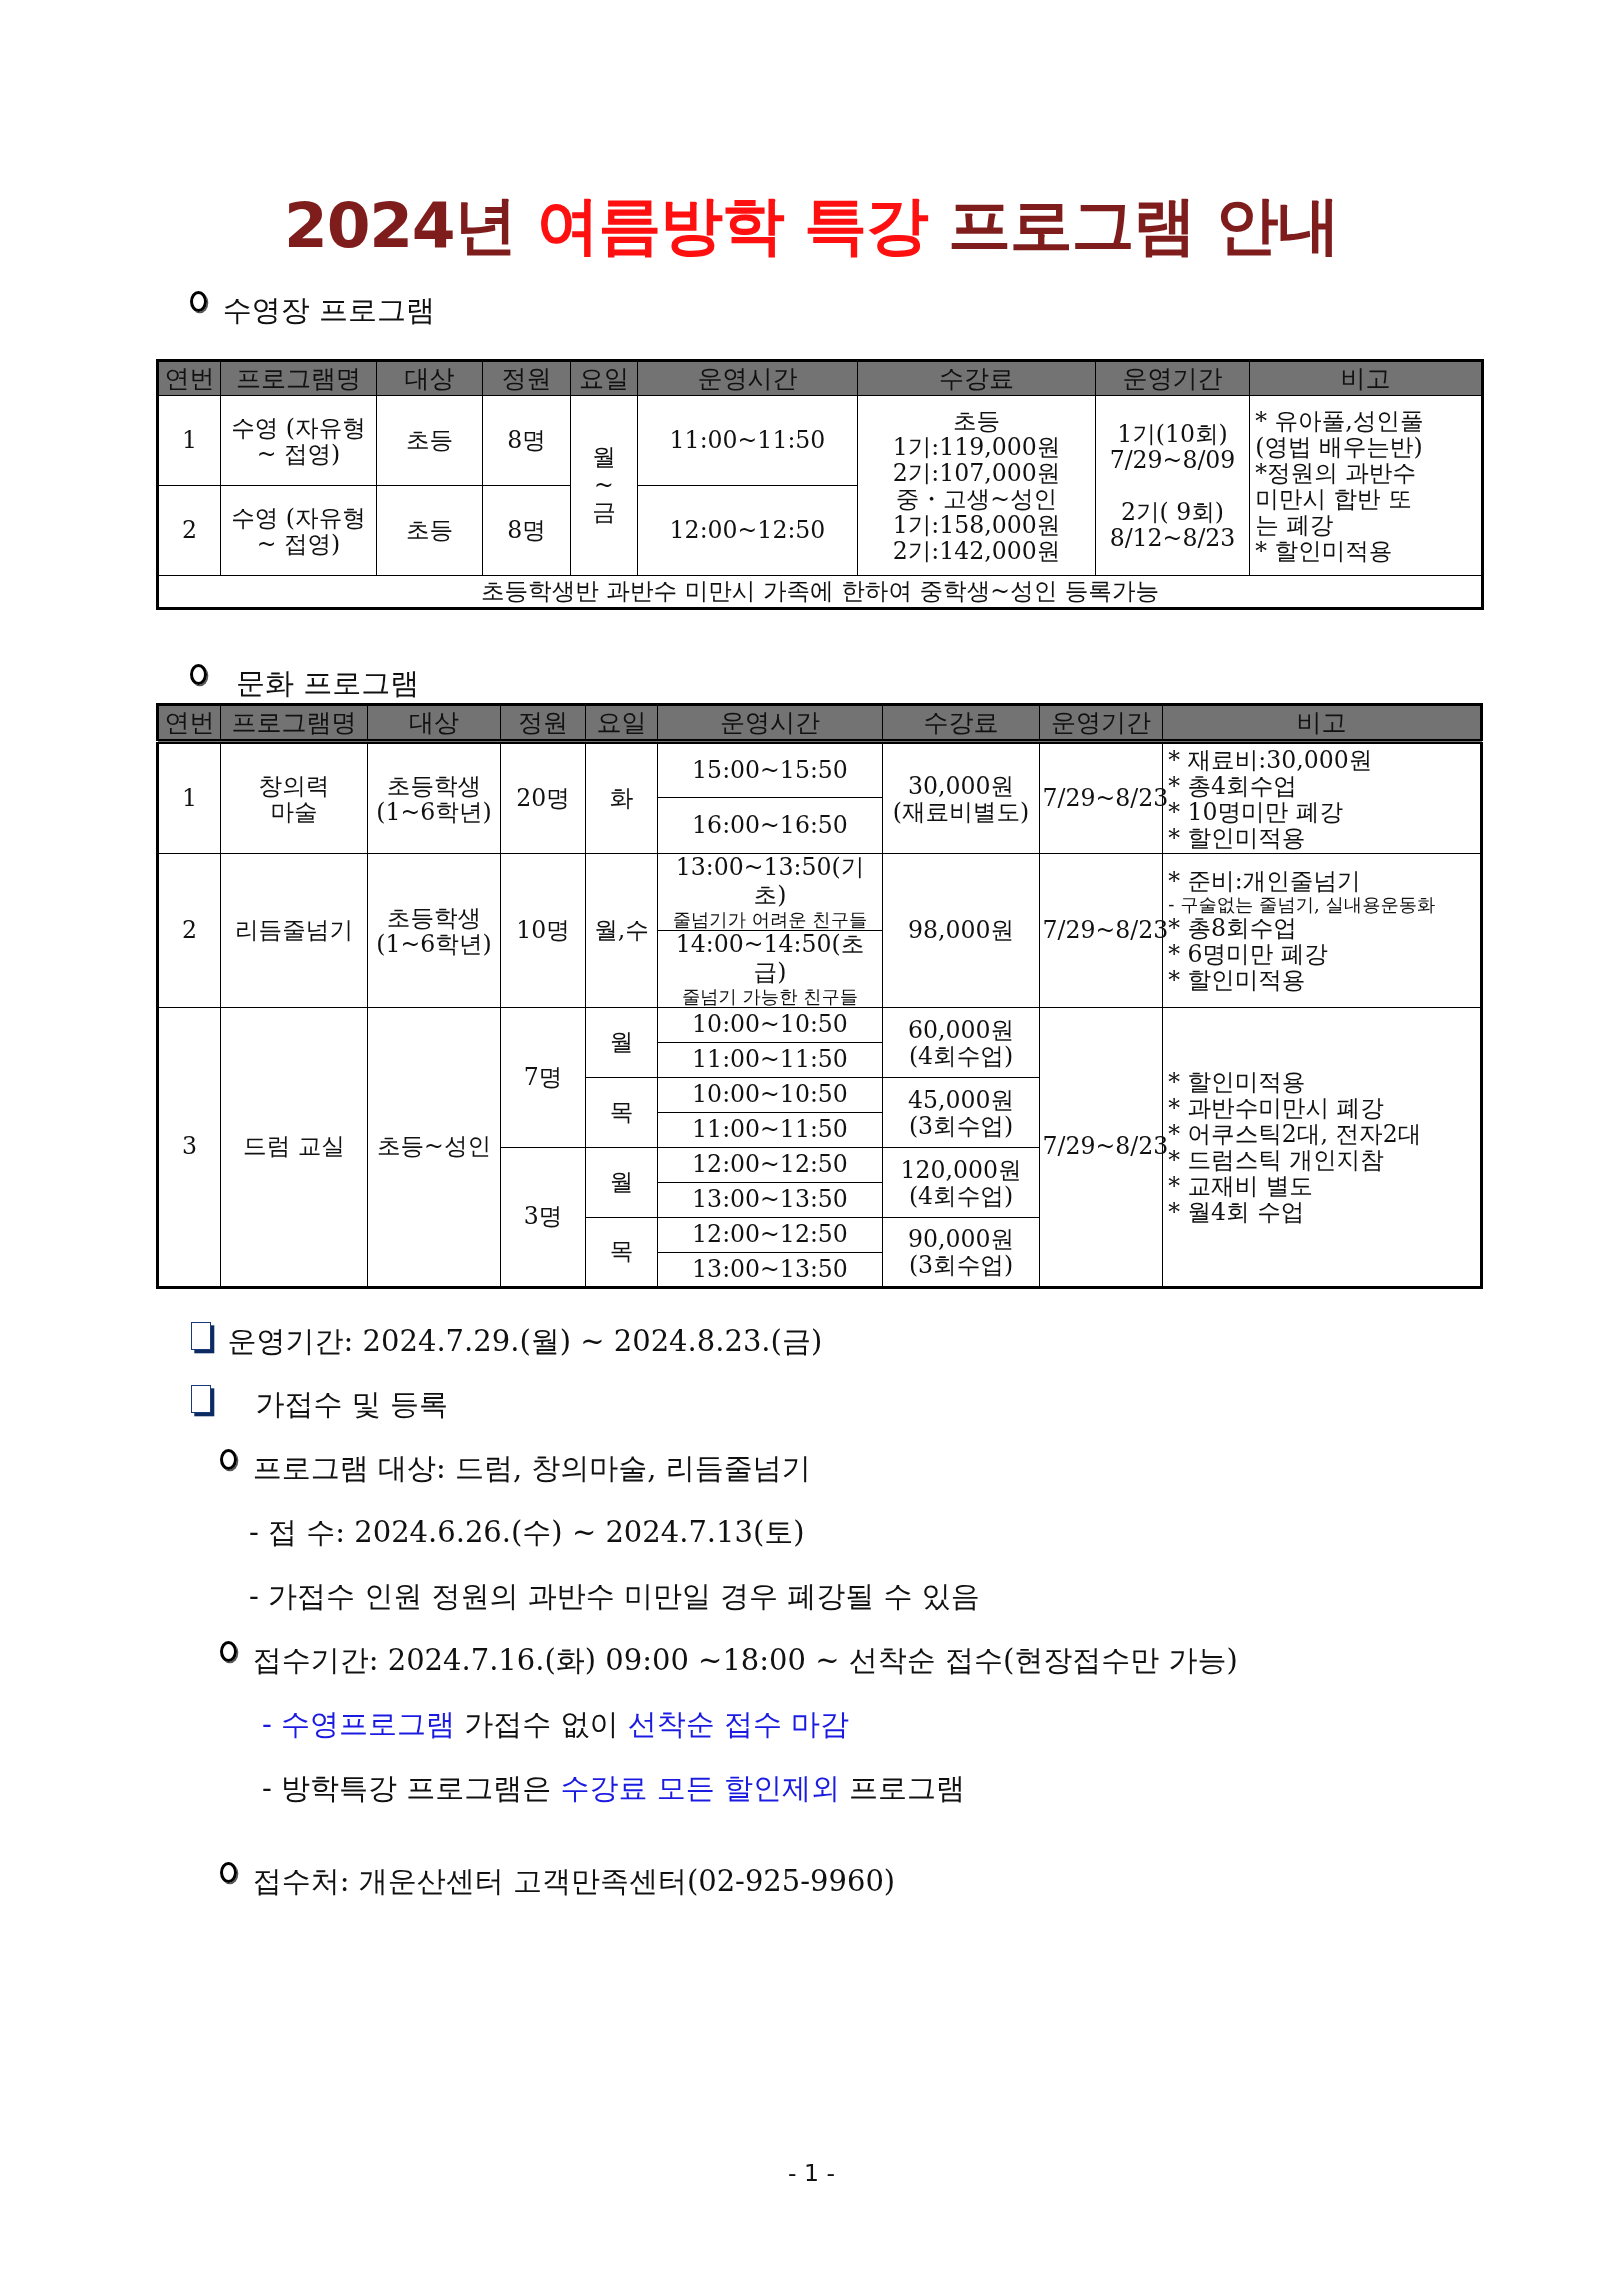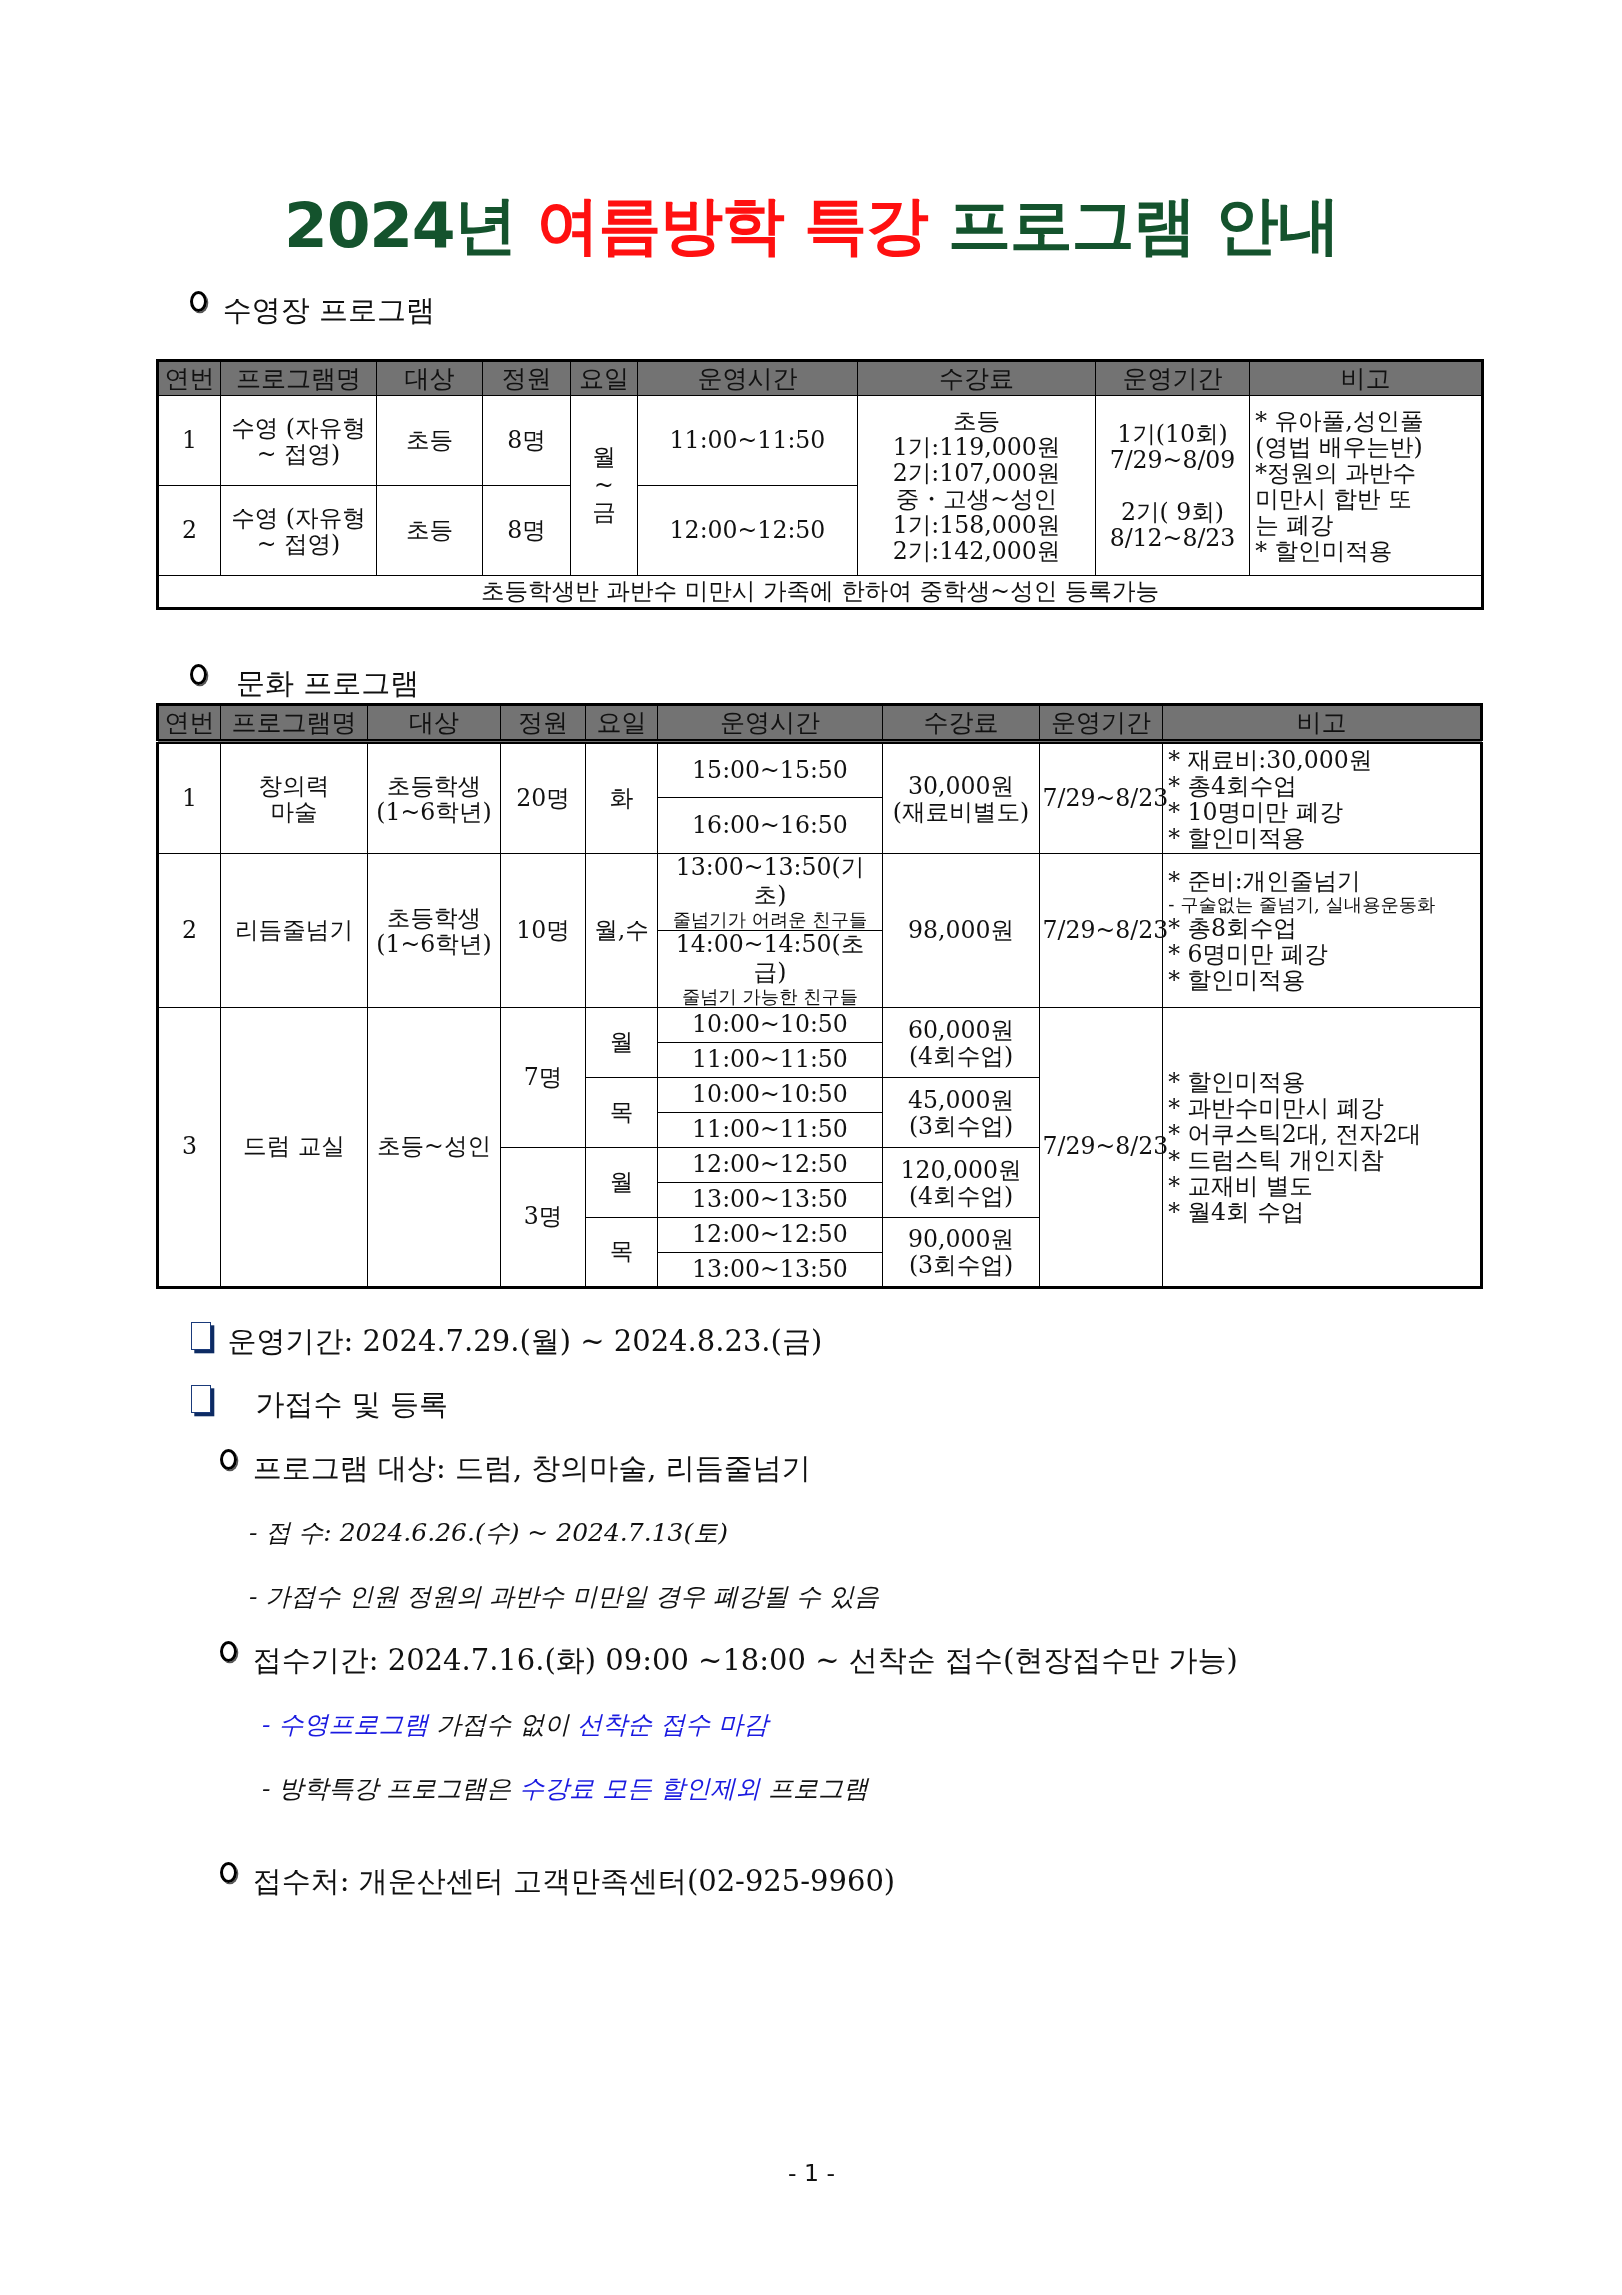--- a/index.html
+++ b/index.html
@@ -6,21 +6,21 @@
   body {
     width: 1623px; height: 2295px; position: relative; overflow: hidden;
     font-family: "DejaVu Serif", "Liberation Serif", serif;
     color: #111;
   }
   .title {
     position: absolute; top: 183px; left: 0; width: 1623px; text-align: center;
     font-family: "DejaVu Sans", "Liberation Sans", sans-serif;
     font-weight: bold; font-size: 63px; letter-spacing: -1.3px; line-height: 85px;
   }
-  .title .blue { color: #14532d; }
+  .title .blue { color: #7f1d1d; }
   .title .red { color: #ff1010; }
 
   .section-head {
     position: absolute; font-size: 29px; line-height: 39px;
     display: flex; align-items: flex-start;
   }
   .circle {
     display: inline-block; width: 17px; height: 21px; border: 3.9px solid #000;
     border-radius: 50%; box-sizing: border-box; margin-right: 15.7px;
     box-shadow: 1.3px 1.3px 0 #555;
@@ -41,21 +41,21 @@
   }
   table.grid th {
     background: #737373; font-size: 25px; height: 33px;
   }
   table.grid thead tr.double th { border-bottom: 5.2px double #000; }
   .left { text-align: left !important; padding-left: 5.2px !important; }
   .small { font-size: 18.3px; line-height: 21px; }
   .tight { line-height: 26px; }
 
   .para {
-    position: absolute; font-size: 25px; line-height: 39px; white-space: nowrap; font-style: italic;
+    position: absolute; font-size: 29px; line-height: 39px; white-space: nowrap;
   }
   .hl { color: #1a1ae0; }
   .footer {
     position: absolute; top: 2159px; left: 0; width: 1623px; text-align: center;
     font-family: "DejaVu Sans", "Liberation Sans", sans-serif; font-size: 23.6px;
   }
 </style>
 </head>
 <body>
 

